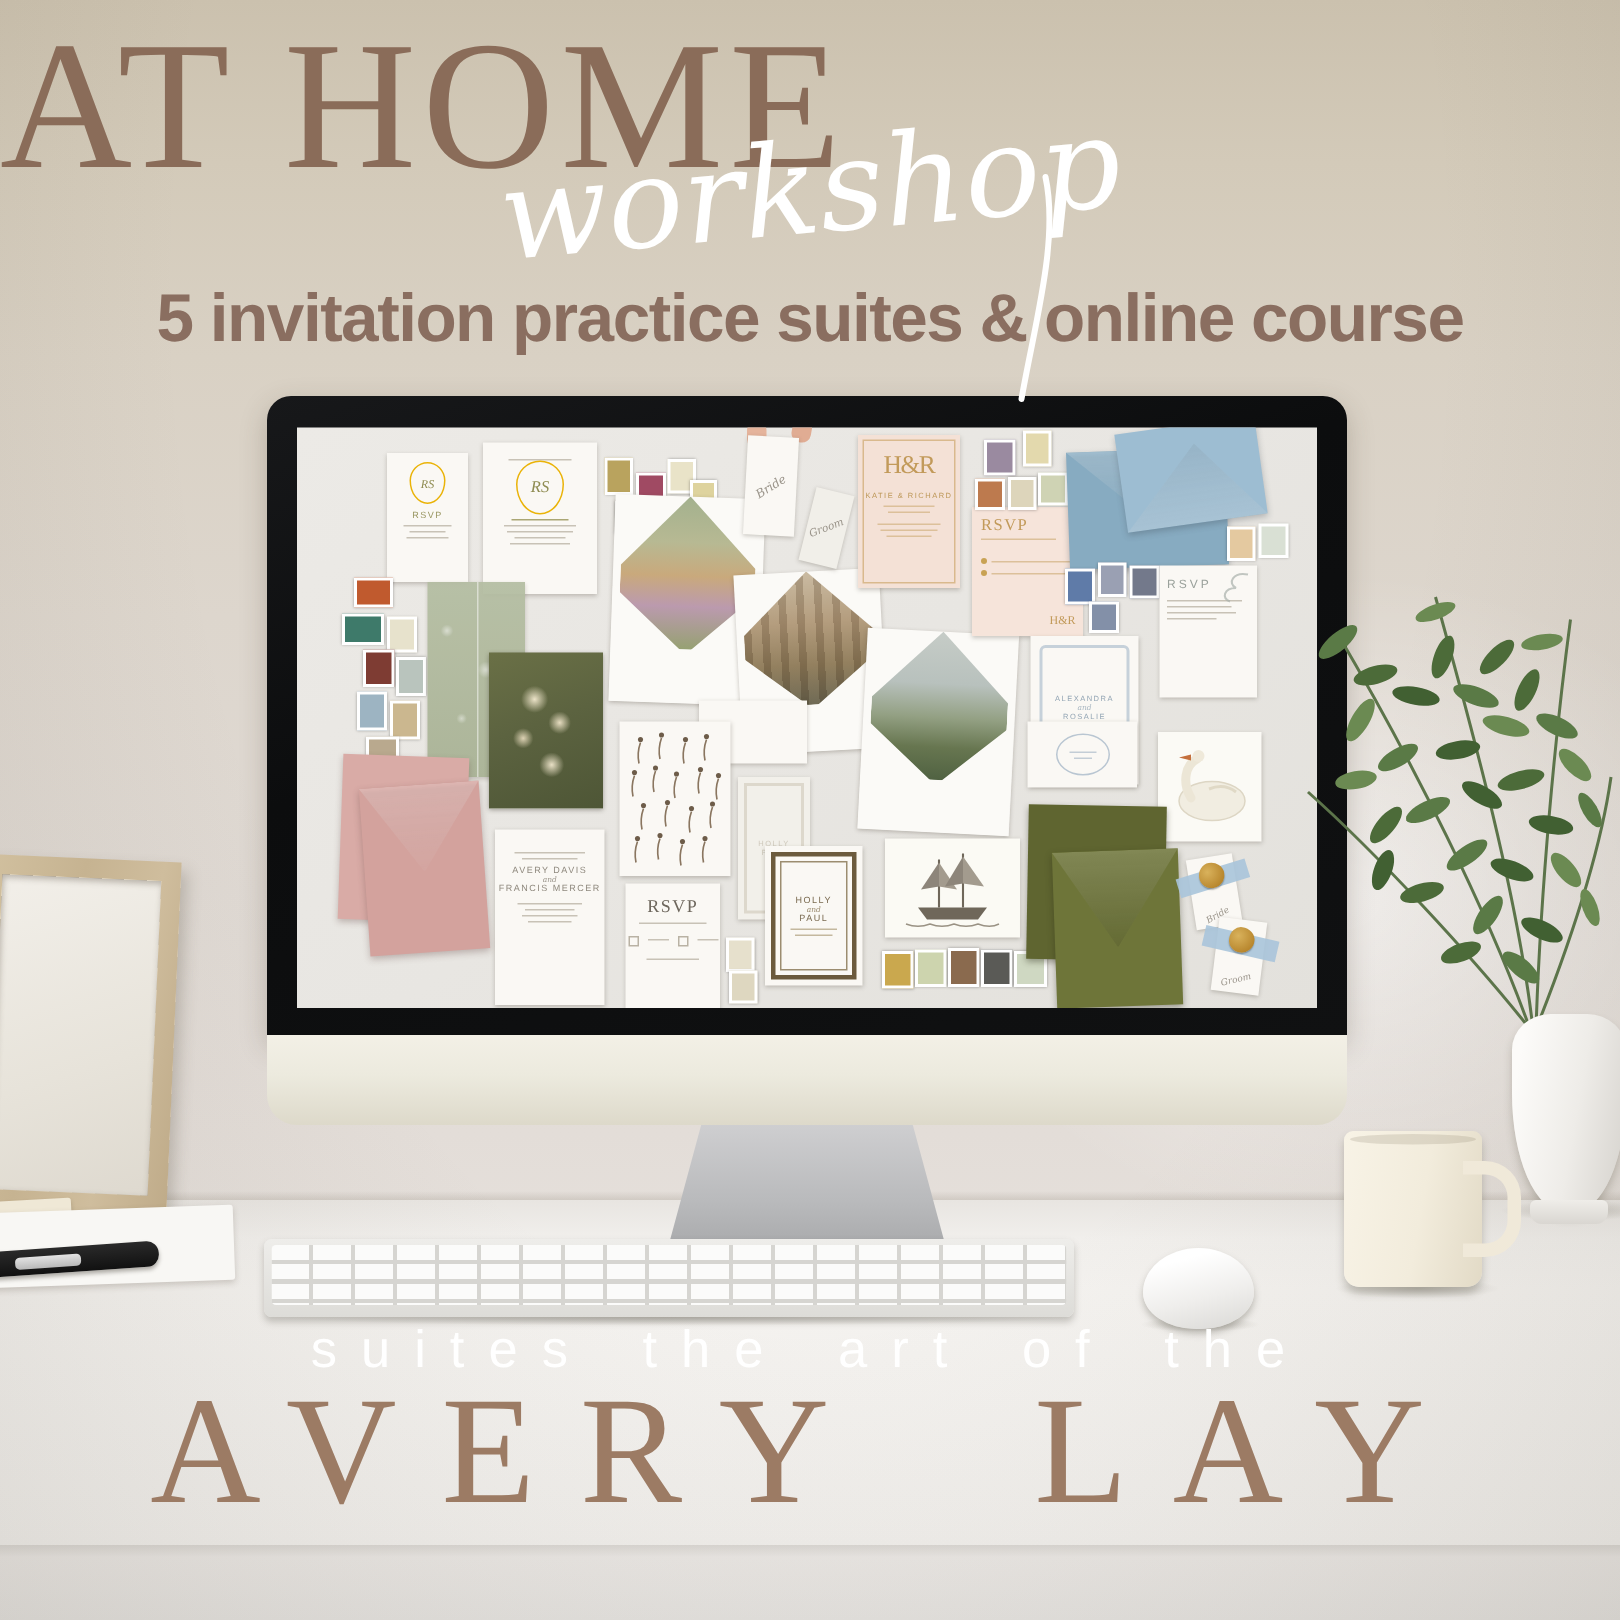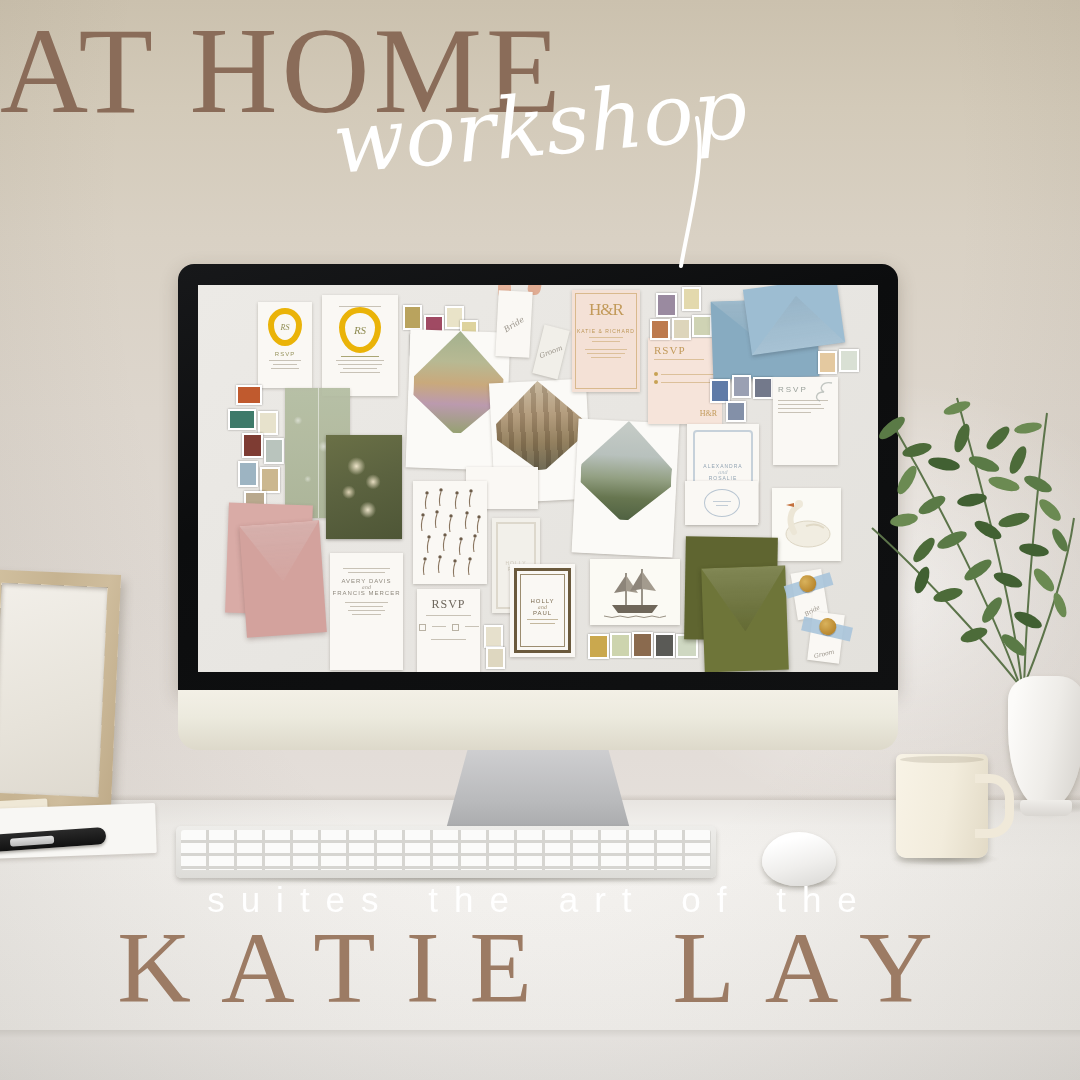--- a/index.html
+++ b/index.html
@@ -105,21 +105,21 @@
     border:9px solid #f0e9d9;border-left:none;border-radius:0 24px 24px 0;}
   .vase{position:absolute;left:1008px;top:676px;width:76px;height:132px;z-index:13;
     background:linear-gradient(100deg,#fcfbf9 10%,#eeece8 55%,#d7d4cf 95%);
     border-radius:34% 34% 46% 46%/18% 18% 60% 60%;box-shadow:0 4px 6px rgba(90,85,70,.28);}
   .vase::after{content:"";position:absolute;left:12px;bottom:-8px;width:52px;height:16px;
     background:linear-gradient(180deg,#efede9,#d9d6d1);border-radius:4px 4px 8px 8px;}
   .plant{position:absolute;left:862px;top:368px;z-index:13;}
   .obj-shadow{position:absolute;border-radius:50%;
     background:radial-gradient(ellipse,rgba(90,85,70,.28),rgba(90,85,70,0) 70%);z-index:12;}
   .crest{width:30px;height:34px;margin:0 auto;display:flex;align-items:center;justify-content:center;
-    border:6px solid #eab308;border-radius:50% 50% 50% 50%/44% 44% 56% 56%;
+    border:1px solid #eab308;border-radius:50% 50% 50% 50%/44% 44% 56% 56%;
     font-family:"Liberation Serif",serif;font-style:italic;font-size:11px;color:#8f8c52;}
   .ornate{position:absolute;inset:4px;border:3px solid #6b5a3d;}
   .ornate-in{position:absolute;inset:3px;border:1px solid #9c8d70;display:flex;flex-direction:column;
     align-items:center;justify-content:center;}
   .ribbon{position:absolute;background:#a9c4da;opacity:.9;}
   .seal{position:absolute;width:17px;height:17px;border-radius:46% 54% 50% 50%/52% 48% 52% 48%;
     background:radial-gradient(circle at 35% 35%,#d9b25c,#b9882f 70%,#a4751f 100%);
     box-shadow:0 1px 1px rgba(0,0,0,.3);}
   .scriptxt{font-family:"DejaVu Serif",cursive;font-style:italic;color:#9a948a;}
 </style>
@@ -127,20 +127,21 @@
 <body>
 
 <div class="page">
   <div class="wall-glow"></div>
 
   <div class="desk"></div>
   <div class="desk-front"></div>
 
   <div class="title-main">AT HOME</div>
   <div class="title-script">workshop</div>
+  <div class="title-sub">5 invitation practice suites &amp; online course</div>
   <svg class="script-tail" width="1080" height="300">
     <path d="M697 118 C 706 160, 690 215, 681 266" stroke="#ffffff" stroke-width="4" fill="none" stroke-linecap="round"></path>
   </svg>
 
   <div class="frame">
     <div class="frame-inner"></div>
   </div>
   <div class="papers"></div>
   <div class="sheet"></div>
   <div class="pen">
@@ -470,16 +471,16 @@
       <div class="mug-handle"></div>
     </div>
   <div class="obj-shadow" style="left:180px;top:872px;width:540px;height:12px;"></div>
   <div class="keyboard">
       <div class="keys"></div>
     </div>
   <div class="obj-shadow" style="left:760px;top:878px;width:80px;height:10px;"></div>
   <div class="mouse"></div>
 
   <div class="tagline">suites the art of the</div>
-  <div class="flatlay">KATIE LAY</div>
+  <div class="flatlay">AVERY LAY</div>
 
   <div class="wall-vignette"></div>
 </div>
 
 </body></html>

